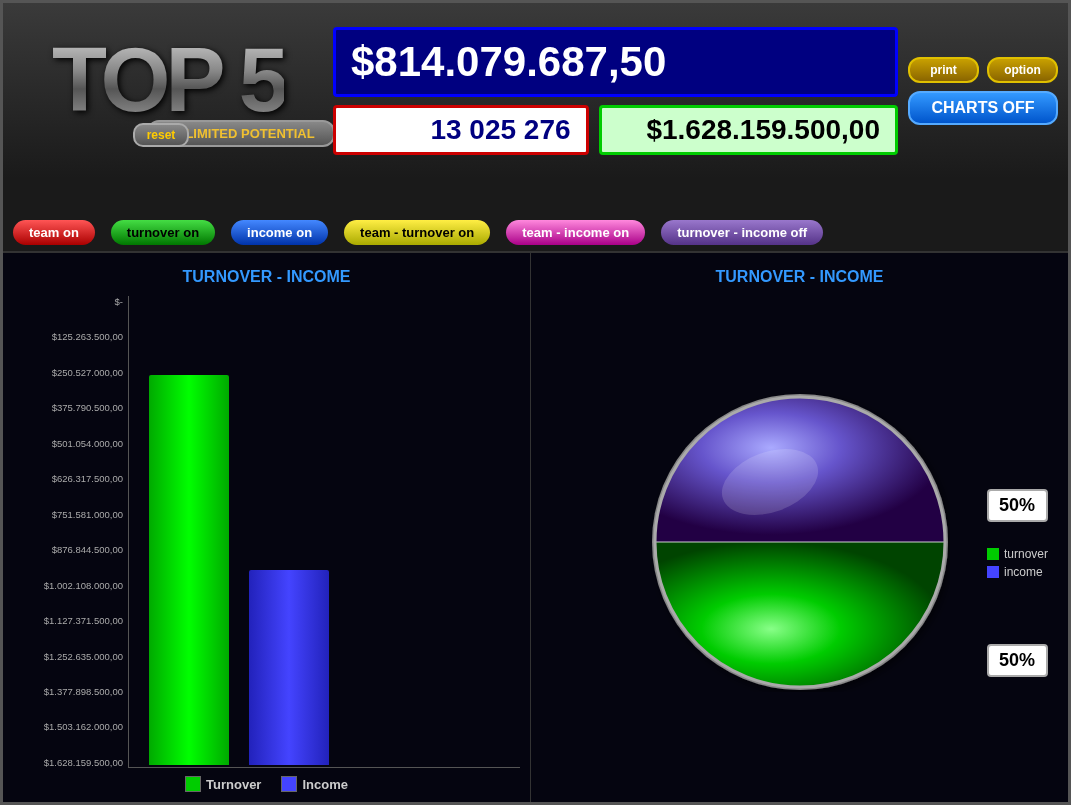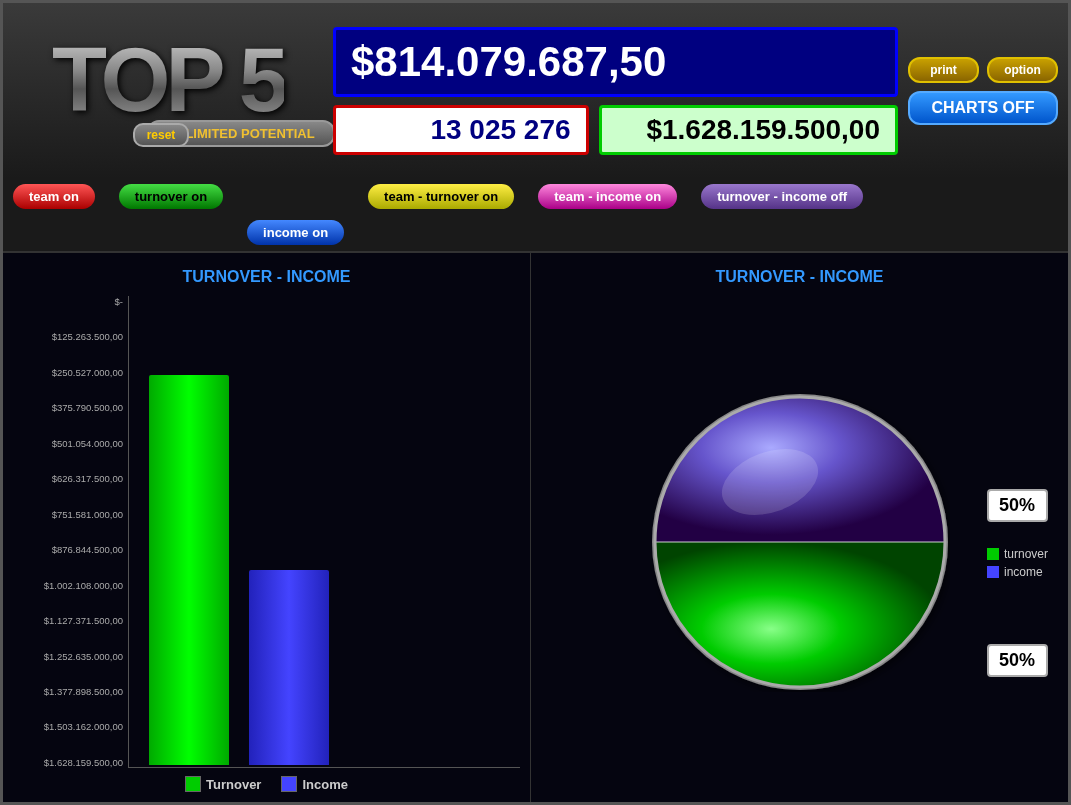--- a/index.html
+++ b/index.html
@@ -179,24 +179,24 @@
       font-weight: bold;
       cursor: pointer;
       align-self: flex-end;
       margin-top: -30px;
       margin-left: -210px;
     }
 
     
     .nav-bar {
       display: flex;
-      gap: 24px;
+      gap: 16px;
       padding: 6px 10px;
       background: #1a1a1a;
-      align-items: flex-start;
+      align-items: flex-end;
     }
 
     .nav-btn {
       border-radius: 15px;
       padding: 5px 16px;
       font-size: 13px;
       font-weight: bold;
       cursor: pointer;
       border: none;
       color: #fff;

